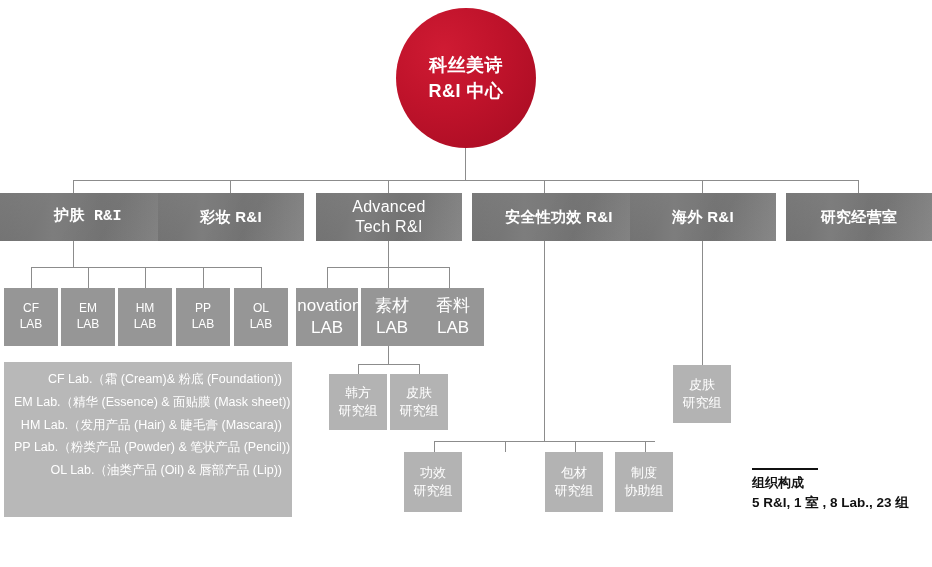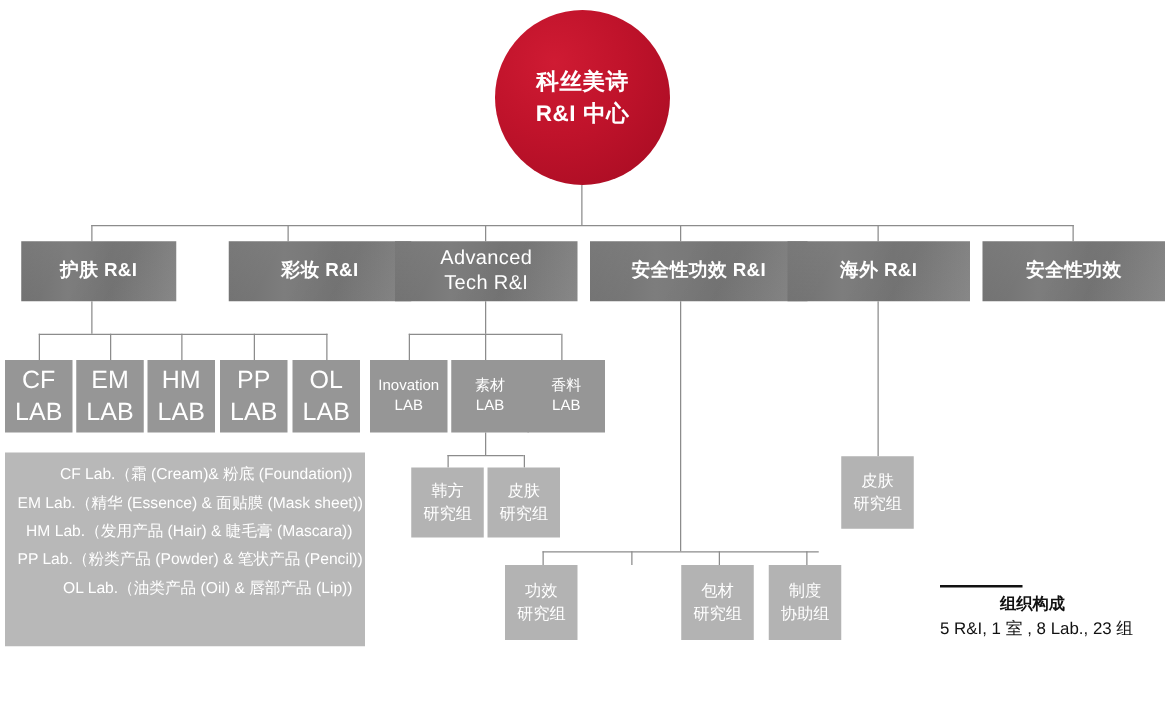--- a/index.html
+++ b/index.html
@@ -76,24 +76,24 @@
   .lab-box {
     position: absolute;
     width: 54px;
     height: 58px;
     background: #969696;
     color: #ffffff;
     display: flex;
     align-items: center;
     justify-content: center;
     text-align: center;
-    font-size: 20px;
+    font-size: 12px;
     line-height: 1.3;
   }
-  .lab-box.wide { width: 62px; font-size: 12px; }
+  .lab-box.wide { width: 62px; font-size: 17px; }
 
   
   .team-box {
     position: absolute;
     width: 58px;
     height: 56px;
     background: #b3b3b3;
     color: #ffffff;
     display: flex;
     align-items: center;
@@ -134,25 +134,24 @@
   .summary-rule {
     width: 66px;
     height: 2px;
     background: #111111;
     margin-bottom: 4px;
   }
   .summary-title {
     font-size: 13px;
     font-weight: bold;
     line-height: 1.45;
-    margin-left: 48px;
   }
   .summary-line {
     font-size: 13.5px;
-    font-weight: normal;
+    font-weight: bold;
     line-height: 1.45;
     white-space: nowrap;
   }
 </style>
 </head>
 <body>
 
 <div id="stage">
 
   <div class="root-circle">
@@ -164,43 +163,43 @@
 
   <div class="line hline" style="left:73px; top:180px; width:786px;"></div>
 
   <div class="line vline" style="left:73px;  top:180px; height:13px;"></div>
   <div class="line vline" style="left:230px; top:180px; height:13px;"></div>
   <div class="line vline" style="left:388px; top:180px; height:13px;"></div>
   <div class="line vline" style="left:544px; top:180px; height:13px;"></div>
   <div class="line vline" style="left:702px; top:180px; height:13px;"></div>
   <div class="line vline" style="left:858px; top:180px; height:13px;"></div>
 
-  <div class="div-box" style="left:17px; top:193px; width:124px;">
+  <div class="div-box" style="left:0px; top:193px; width:176px;font-family:Liberation Mono, monospace;">
     <span>护肤 R&amp;I</span>
   </div>
 
-  <div class="div-box" style="left:158px; top:193px; width:146px;margin-left:25px;">
+  <div class="div-box" style="left:158px; top:193px; width:146px;">
     <span>彩妆 R&amp;I</span>
   </div>
 
   <div class="div-box two-line" style="left:316px; top:193px; width:146px; flex-direction:column;">
     <span>Advanced</span>
     <span>Tech R&amp;I</span>
   </div>
 
   <div class="div-box" style="left:472px; top:193px; width:174px;">
     <span>安全性功效 R&amp;I</span>
   </div>
 
   <div class="div-box" style="left:630px; top:193px; width:146px;">
     <span>海外 R&amp;I</span>
   </div>
 
   <div class="div-box" style="left:786px; top:193px; width:146px;">
-    <span>安全性功效</span>
+    <span>研究经营室</span>
   </div>
 
   <div class="line vline" style="left:73px; top:241px; height:26px;"></div>
   <div class="line hline" style="left:31px; top:267px; width:231px;"></div>
   <div class="line vline" style="left:31px;  top:267px; height:21px;"></div>
   <div class="line vline" style="left:88px;  top:267px; height:21px;"></div>
   <div class="line vline" style="left:145px; top:267px; height:21px;"></div>
   <div class="line vline" style="left:203px; top:267px; height:21px;"></div>
   <div class="line vline" style="left:261px; top:267px; height:21px;"></div>
 

